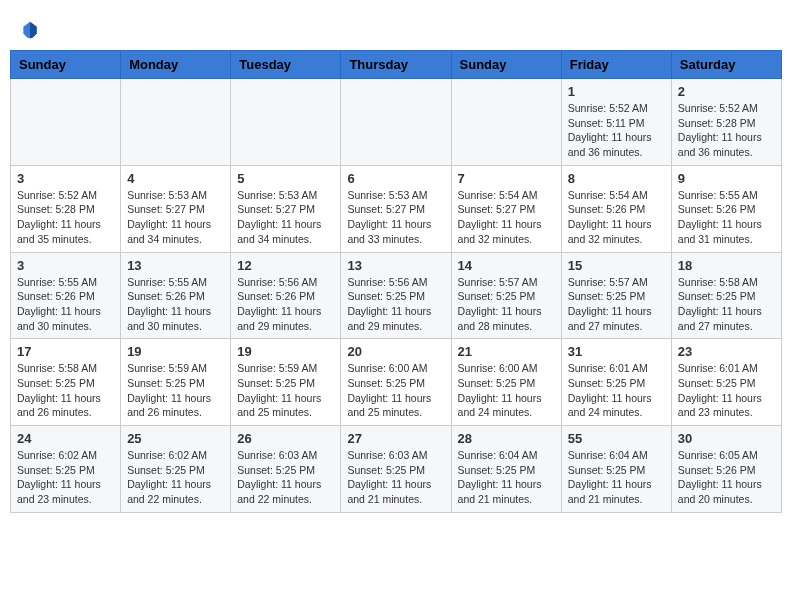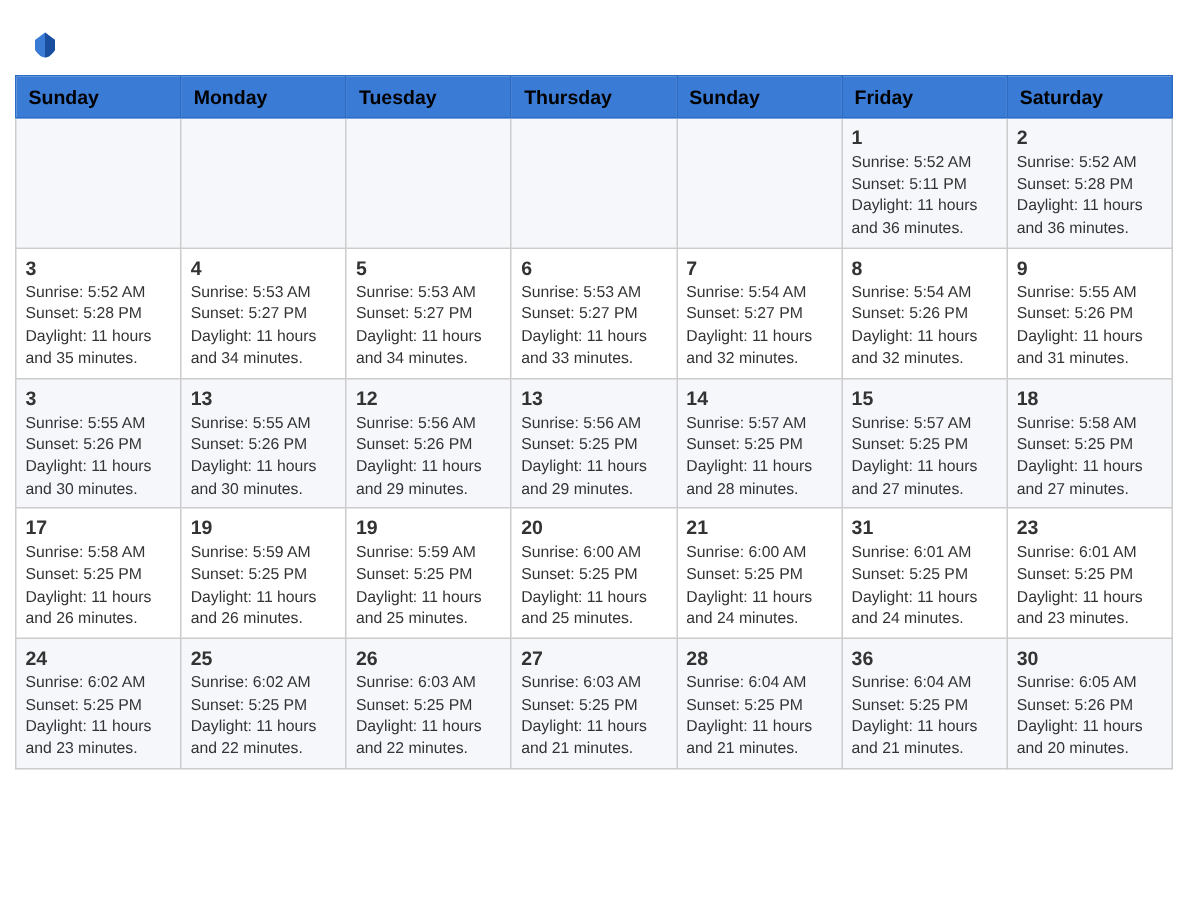--- a/index.html
+++ b/index.html
@@ -303,21 +303,21 @@
 Sunset: 5:25 PM
 Daylight: 11 hours and 21 minutes.</div>
         </td>
         <td>
           <span class="day-num">28</span>
           <div class="day-info">Sunrise: 6:04 AM
 Sunset: 5:25 PM
 Daylight: 11 hours and 21 minutes.</div>
         </td>
         <td>
-          <span class="day-num">36</span>
+          <span class="day-num">55</span>
           <div class="day-info">Sunrise: 6:04 AM
 Sunset: 5:25 PM
 Daylight: 11 hours and 21 minutes.</div>
         </td>
         <td>
           <span class="day-num">30</span>
           <div class="day-info">Sunrise: 6:05 AM
 Sunset: 5:26 PM
 Daylight: 11 hours and 20 minutes.</div>
         </td>

